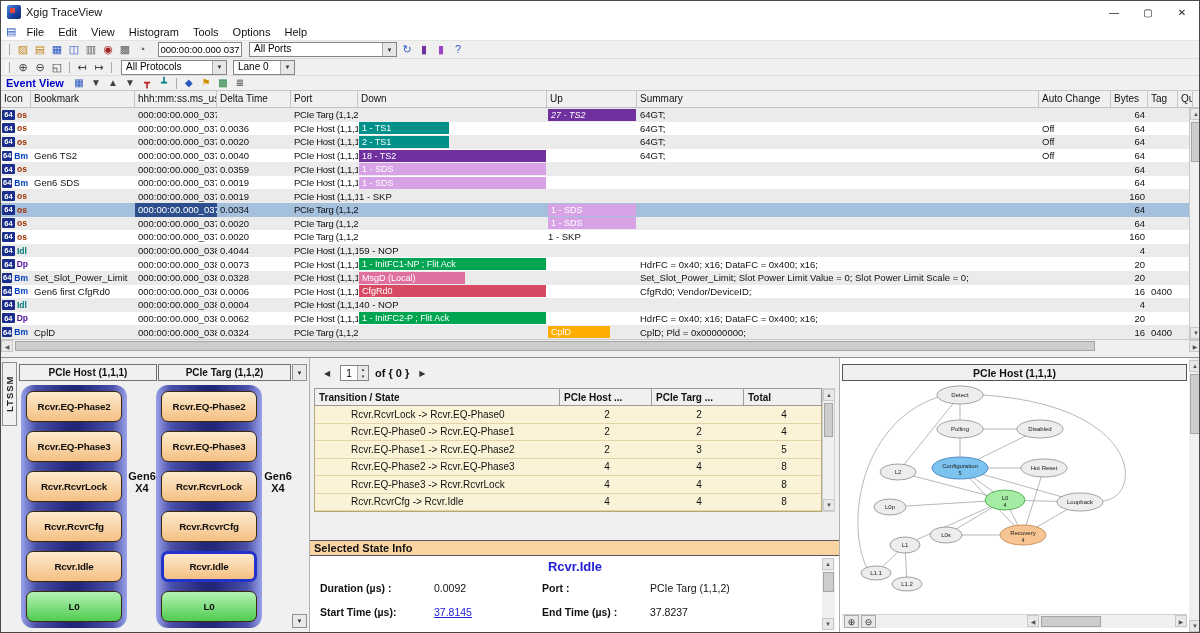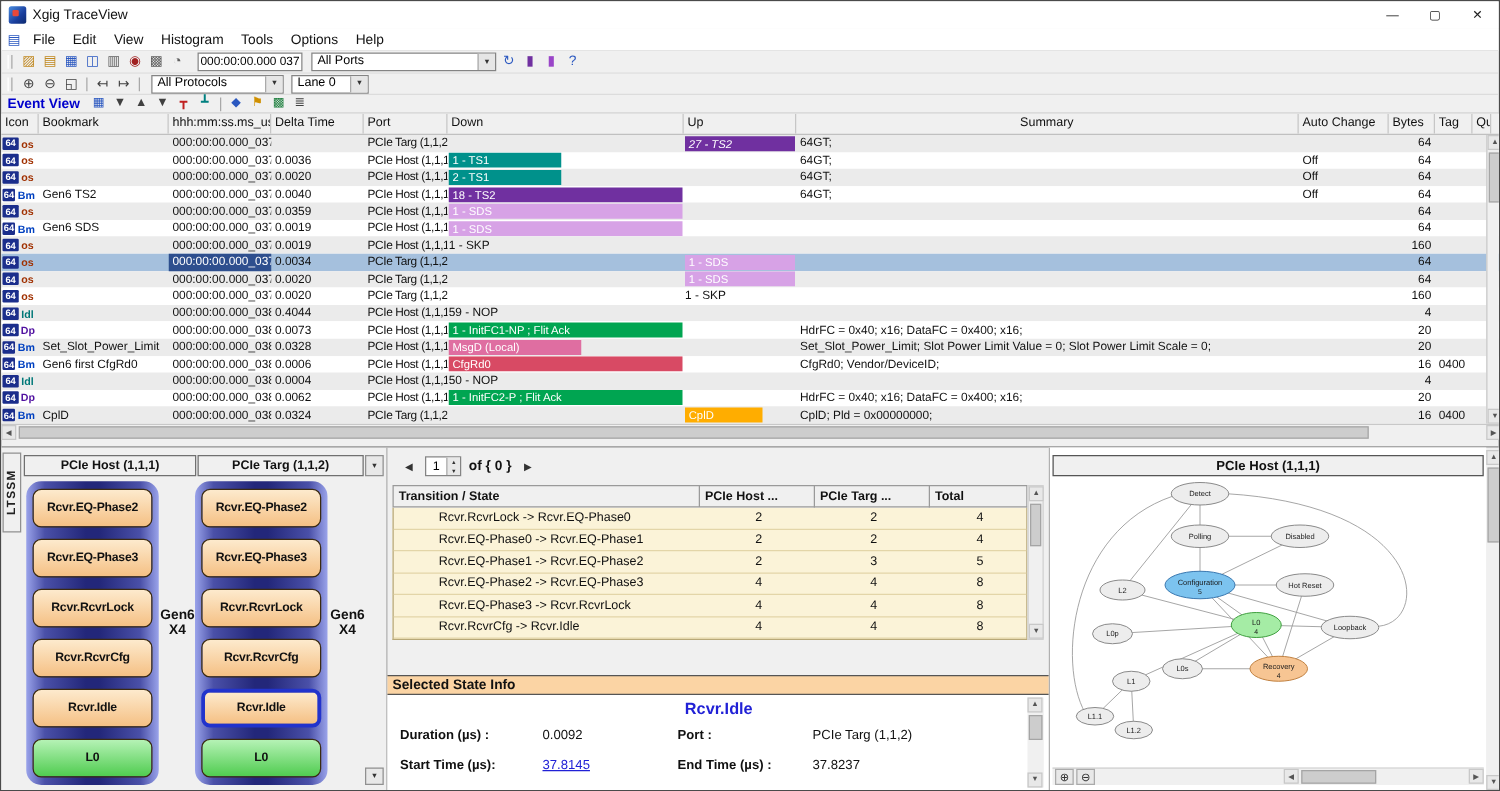--- a/index.html
+++ b/index.html
@@ -66,21 +66,21 @@
 .ltssm-tab{position:absolute;left:1px;top:4px;width:15px;height:64px;border:1px solid #909090;background:#f0f0f0;writing-mode:vertical-rl;transform:rotate(180deg);display:flex;align-items:center;justify-content:center;font-size:9.5px;font-weight:bold;letter-spacing:1px;color:#222}
 .lt-head{position:absolute;top:6px;height:17px;background:#f0f0f0;border:1px solid #707070;font-weight:bold;font-size:10px;display:flex;align-items:center;justify-content:center;color:#111}
 .lt-head.p0{left:18px;width:138px}.lt-head.p1{left:157px;width:133px}
 .lt-chevron{position:absolute;left:291px;top:6px;width:15px;height:17px;border:1px solid #909090;background:#e8e8e8;display:flex;align-items:center;justify-content:center;font-size:6px;color:#333}
 .lt-bchevron{position:absolute;left:291px;top:256px;width:15px;height:14px;border:1px solid #909090;background:#e8e8e8;display:flex;align-items:center;justify-content:center;font-size:6px;color:#333}
 .lt-col{position:absolute;top:27px;height:243px;border-radius:12px;background:linear-gradient(90deg,#9aa3ea,#4a50a8 14%,#23277a 45%,#23277a 55%,#4a50a8 86%,#9aa3ea);padding:6px 5px;display:flex;flex-direction:column;justify-content:space-between}
 .lt-col.p0{left:20px;width:106px}.lt-col.p1{left:155px;width:106px}
 .lt-btn{height:31px;border:1px solid #3a2a10;border-radius:7px;background:linear-gradient(#fdeacd,#f5c084);font-weight:bold;font-size:9.8px;display:flex;align-items:center;justify-content:center;color:#111;letter-spacing:-.2px}
 .lt-btn.l0{background:linear-gradient(#b5f2b5,#50cc50)}
 .lt-btn.selstate{border:3px solid #2233cc}
-.lt-gen{position:absolute;top:128px;font-weight:bold;font-size:11px;line-height:12px;text-align:center;color:#111}
+.lt-gen{position:absolute;top:112px;font-weight:bold;font-size:11px;line-height:12px;text-align:center;color:#111}
 .lt-gen.p0{left:127px;width:28px}.lt-gen.p1{left:262px;width:30px}
 
 .mid{position:absolute;left:308px;top:0;width:530px;height:277px;border-left:1px solid #b0b0b0}
 .nav{position:absolute;left:0;top:5px;height:20px;display:flex;align-items:center;gap:6px;padding-left:10px}
 .navbtn{width:14px;height:14px;display:flex;align-items:center;justify-content:center;font-size:8px;color:#333}
 .spin{display:flex;border:1px solid #848484;background:#fff;height:16px}
 .spinval{width:16px;display:flex;align-items:center;justify-content:center;font-size:10px}
 .spinarrows{width:11px;display:flex;flex-direction:column;border-left:1px solid #aaa;background:#e8e8e8}
 .spinarrows i{flex:1;font-style:normal;font-size:4.5px;display:flex;align-items:center;justify-content:center;color:#333}
 .oflabel{font-weight:bold;font-size:11px;color:#111}
@@ -204,21 +204,21 @@
 
   <div class="trace">
     <div class="thead">
         <div class="hcell" style="width: 30px;">Icon</div>
         <div class="hcell" style="width: 104px;">Bookmark</div>
         <div class="hcell" style="width: 82px;">hhh:mm:ss.ms_us</div>
         <div class="hcell" style="width: 74px;">Delta Time</div>
         <div class="hcell" style="width: 67px;">Port</div>
         <div class="hcell" style="width: 189px;">Down</div>
         <div class="hcell" style="width: 90px;">Up</div>
-        <div class="hcell" style="width: 402px; text-align: center;">Summary</div>
+        <div class="hcell" style="width: 402px;">Summary</div>
         <div class="hcell" style="width: 72px;">Auto Change</div>
         <div class="hcell" style="width: 37px;">Bytes</div>
         <div class="hcell" style="width: 30px;">Tag</div>
         <div class="hcell" style="width: 15px;">Qu</div>
       </div>
     <div class="tbody">
         <div class="trow odd">
           <div class="tcell c-icon" style="width: 30px;">
             <span class="badge64">64</span>
             <span class="itype" style="color: rgb(160, 48, 0);">os</span>
@@ -480,21 +480,21 @@
         </div>
         <div class="trow odd">
           <div class="tcell c-icon" style="width: 30px;">
             <span class="badge64">64</span>
             <span class="itype" style="color: rgb(0, 120, 120);">Idl</span>
           </div>
           <div class="tcell c-bm" style="width: 104px;"></div>
           <div class="tcell c-time" style="width: 82px;">000:00:00.000_038</div>
           <div class="tcell c-delta" style="width: 74px;">0.0004</div>
           <div class="tcell c-port" style="width: 67px;">PCIe Host (1,1,1)</div>
-          <div class="tcell c-down" style="width: 189px;">50 - NOP</div>
+          <div class="tcell c-down" style="width: 189px;">40 - NOP</div>
           <div class="tcell c-up" style="width: 90px;"></div>
           <div class="tcell c-sum" style="width: 402px;"></div>
           <div class="tcell c-ac" style="width: 72px;"></div>
           <div class="tcell c-bytes" style="width: 37px;">4</div>
           <div class="tcell c-tag" style="width: 30px;"></div>
           <div class="tcell c-qu" style="width: 15px;"></div>
         </div>
         <div class="trow even">
           <div class="tcell c-icon" style="width: 30px;">
             <span class="badge64">64</span>

